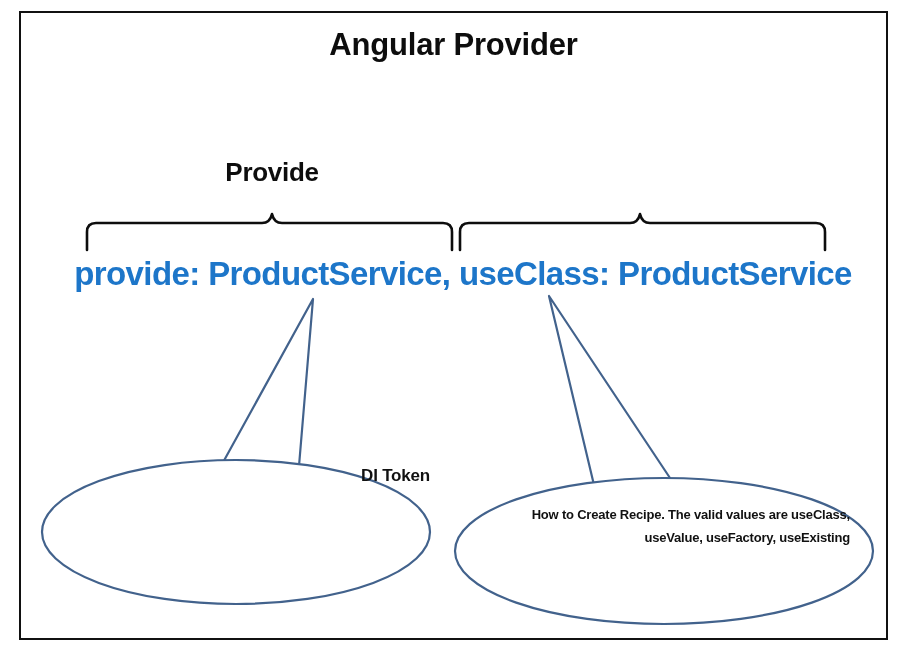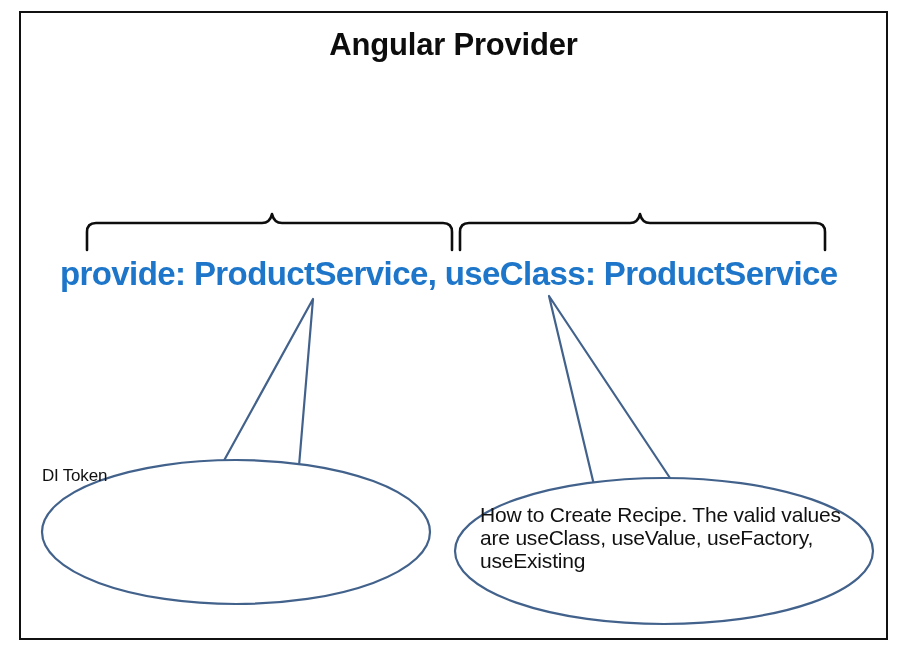--- a/index.html
+++ b/index.html
@@ -66,34 +66,34 @@
     letter-spacing: -0.3px;
   }
   .section-label.left  { left: 152px; top: 157px; width: 240px; }
   .section-label.right { left: 520px; top: 157px; width: 240px; }
 
   .code-line {
     position: absolute;
     left: 60px;
     top: 255px;
     width: 806px;
-    text-align: left;
+    text-align: center;
     font-size: 33px;
     font-weight: bold;
     color: #1d76c9;
     letter-spacing: -0.6px;
     white-space: nowrap;
   }
 
   
   .callout-text {
     position: absolute;
-    text-align: left;
+    text-align: right;
     color: #111111;
-    font-weight: normal;
+    font-weight: bold;
     z-index: 3;
   }
 
   .callout-left-title {
     left: 42px;
     top: 466px;
     width: 388px;
     font-size: 17px;
     letter-spacing: -0.2px;
   }
@@ -102,34 +102,35 @@
     top: 516px;
     width: 352px;
     font-size: 15.5px;
     line-height: 22px;
     letter-spacing: -0.2px;
   }
   .callout-right-body {
     left: 480px;
     top: 503px;
     width: 370px;
-    font-size: 21px;
+    font-size: 13px;
     line-height: 23px;
     letter-spacing: -0.2px;
   }
 </style>
 </head>
 <body>
 
 <div id="diagram-root">
 
   <div class="frame"></div>
 
   <div class="title">Angular Provider</div>
 
+  <div class="section-label left">Provide</div>
 
   <div class="code-line">provide: ProductService, useClass: ProductService</div>
 
   <svg class="vector-layer" viewBox="0 0 907 656" xmlns="http://www.w3.org/2000/svg">
 
     <path d="M 87 250
              L 87 232
              Q 87 223 96 223
              L 262 223
              Q 270 223 272 214

